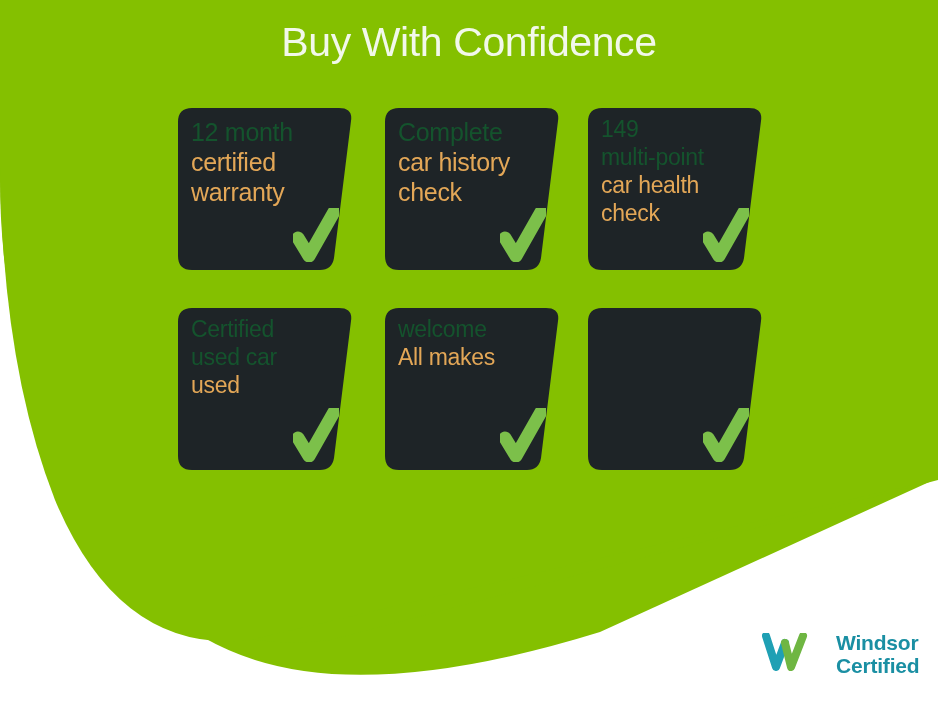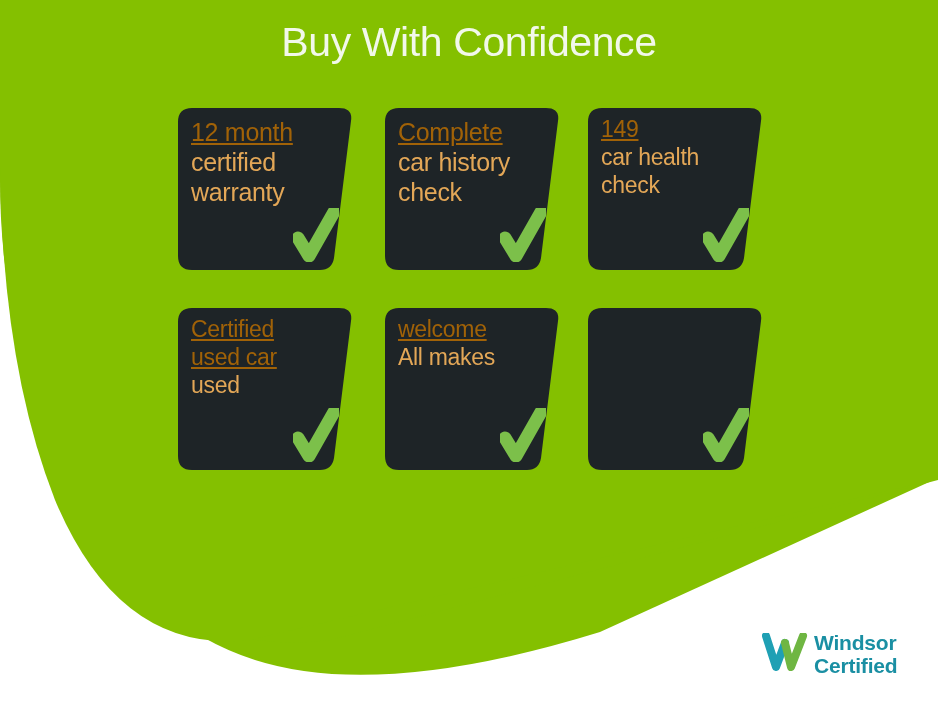--- a/index.html
+++ b/index.html
@@ -87,21 +87,21 @@
     font-size: 25px;
     line-height: 30px;
     font-weight: normal;
     letter-spacing: -0.3px;
   }
   .card-text.tight {
     font-size: 23px;
     line-height: 28px;
     top: 7px;
   }
-  .line-white { color: #a16207; display: block; white-space: nowrap; text-decoration: underline; }
+  .line-white { color: #14532d; display: block; white-space: nowrap; }
   .line-orange { color: #e3a757; display: block; white-space: nowrap; }
 
   .tick {
     position: absolute;
     right: 14px;
     bottom: 8px;
     width: 46px;
     height: 54px;
   }
   .tick svg { display: block; }
@@ -116,21 +116,21 @@
     display: flex;
     align-items: center;
   }
   .logo-mark {
     width: 48px;
     height: 42px;
     flex: none;
   }
   .logo-mark svg { display: block; }
   .logo-words {
-    margin-left: 4px;
+    margin-left: 26px;
     color: #1a8fa3;
     font-size: 21px;
     font-weight: bold;
     line-height: 23px;
     letter-spacing: -0.2px;
   }
   .logo-words span { display: block; white-space: nowrap; }
 </style>
 </head>
 <body>
@@ -188,20 +188,21 @@
       </div>
 
       <div class="card col2">
         <div class="card-shape">
           <svg width="175" height="162" viewBox="0 0 175 162" xmlns="http://www.w3.org/2000/svg">
             <path d="M14,0 L161,0 Q175,0 173,13 L156,150 Q154,162 142,162 L14,162 Q0,162 0,148 L0,14 Q0,0 14,0 Z" fill="#1e2427"></path>
           </svg>
         </div>
         <div class="card-text tight">
           <span class="line-white">149</span>
+          <span class="line-white">multi-point</span>
           <span class="line-orange">car health</span>
           <span class="line-orange">check</span>
         </div>
         <div class="tick">
           <svg width="46" height="54" viewBox="0 0 46 54" xmlns="http://www.w3.org/2000/svg">
             <path d="M5,30 L16,48 L41,4" stroke="#7cc04a" stroke-width="13" fill="none" stroke-linecap="round" stroke-linejoin="round"></path>
           </svg>
         </div>
       </div>
 

